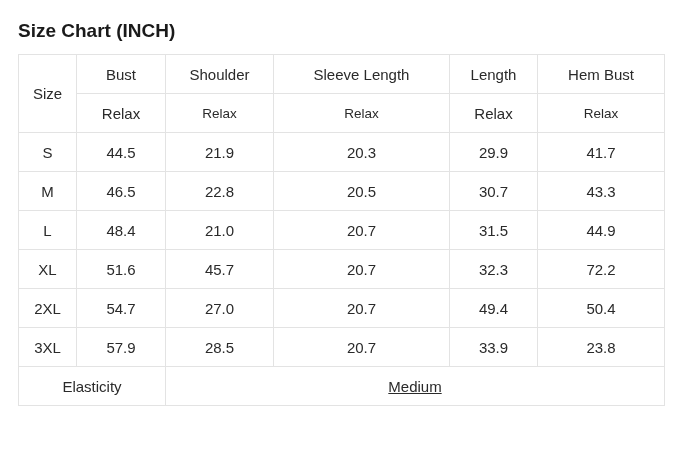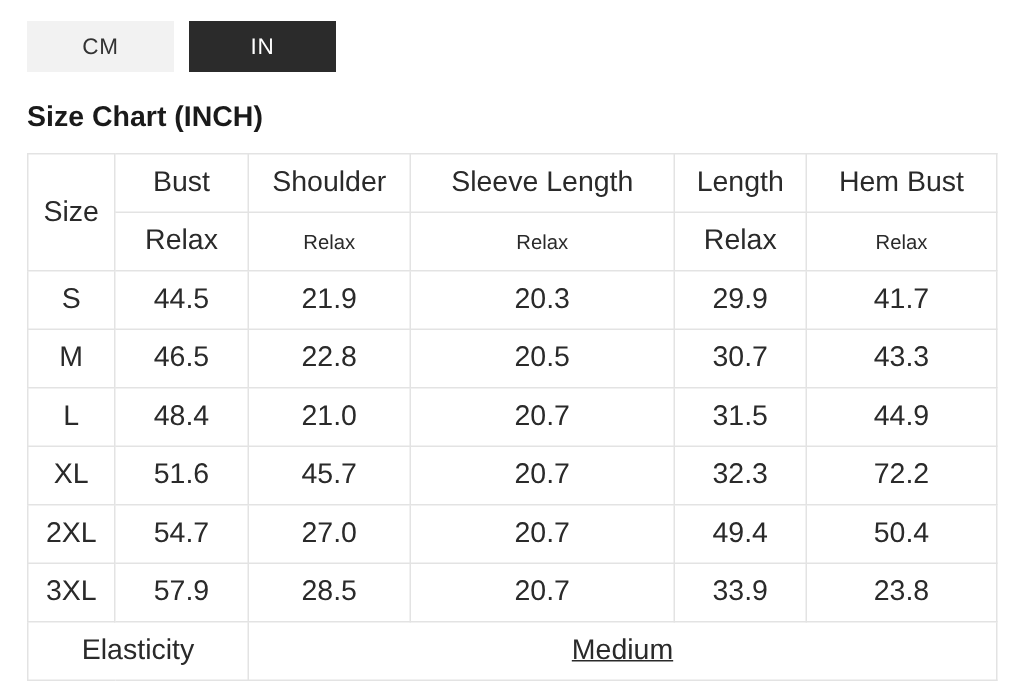--- a/index.html
+++ b/index.html
@@ -64,21 +64,21 @@
     width: 646px;
     table-layout: fixed;
     background: #ffffff;
   }
   table.size-table td,
   table.size-table th {
     border: 1px solid #e3e3e3;
     text-align: center;
     font-weight: normal;
     color: #2a2a2a;
-    font-size: 19px;
+    font-size: 15px;
     padding: 0;
     height: 38px;
     vertical-align: middle;
   }
   
   col.c-size     { width: 58px; }
   col.c-bust     { width: 89px; }
   col.c-shoulder { width: 108px; }
   col.c-sleeve   { width: 176px; }
   col.c-length   { width: 88px; }
@@ -119,28 +119,20 @@
     font-size: 13px;
     color: #2a2a2a;
     text-decoration: underline;
   }
 </style>
 </head>
 <body>
 
 <div class="page">
 
-  <div class="unit-tabs">
-    <div class="unit-tab inactive">
-      <span>CM</span>
-    </div>
-    <div class="unit-tab active">
-      <span>IN</span>
-    </div>
-  </div>
 
   <div class="chart-title">Size Chart (INCH)</div>
 
   <table class="size-table">
     <colgroup>
       <col class="c-size">
       <col class="c-bust">
       <col class="c-shoulder">
       <col class="c-sleeve">
       <col class="c-length">

